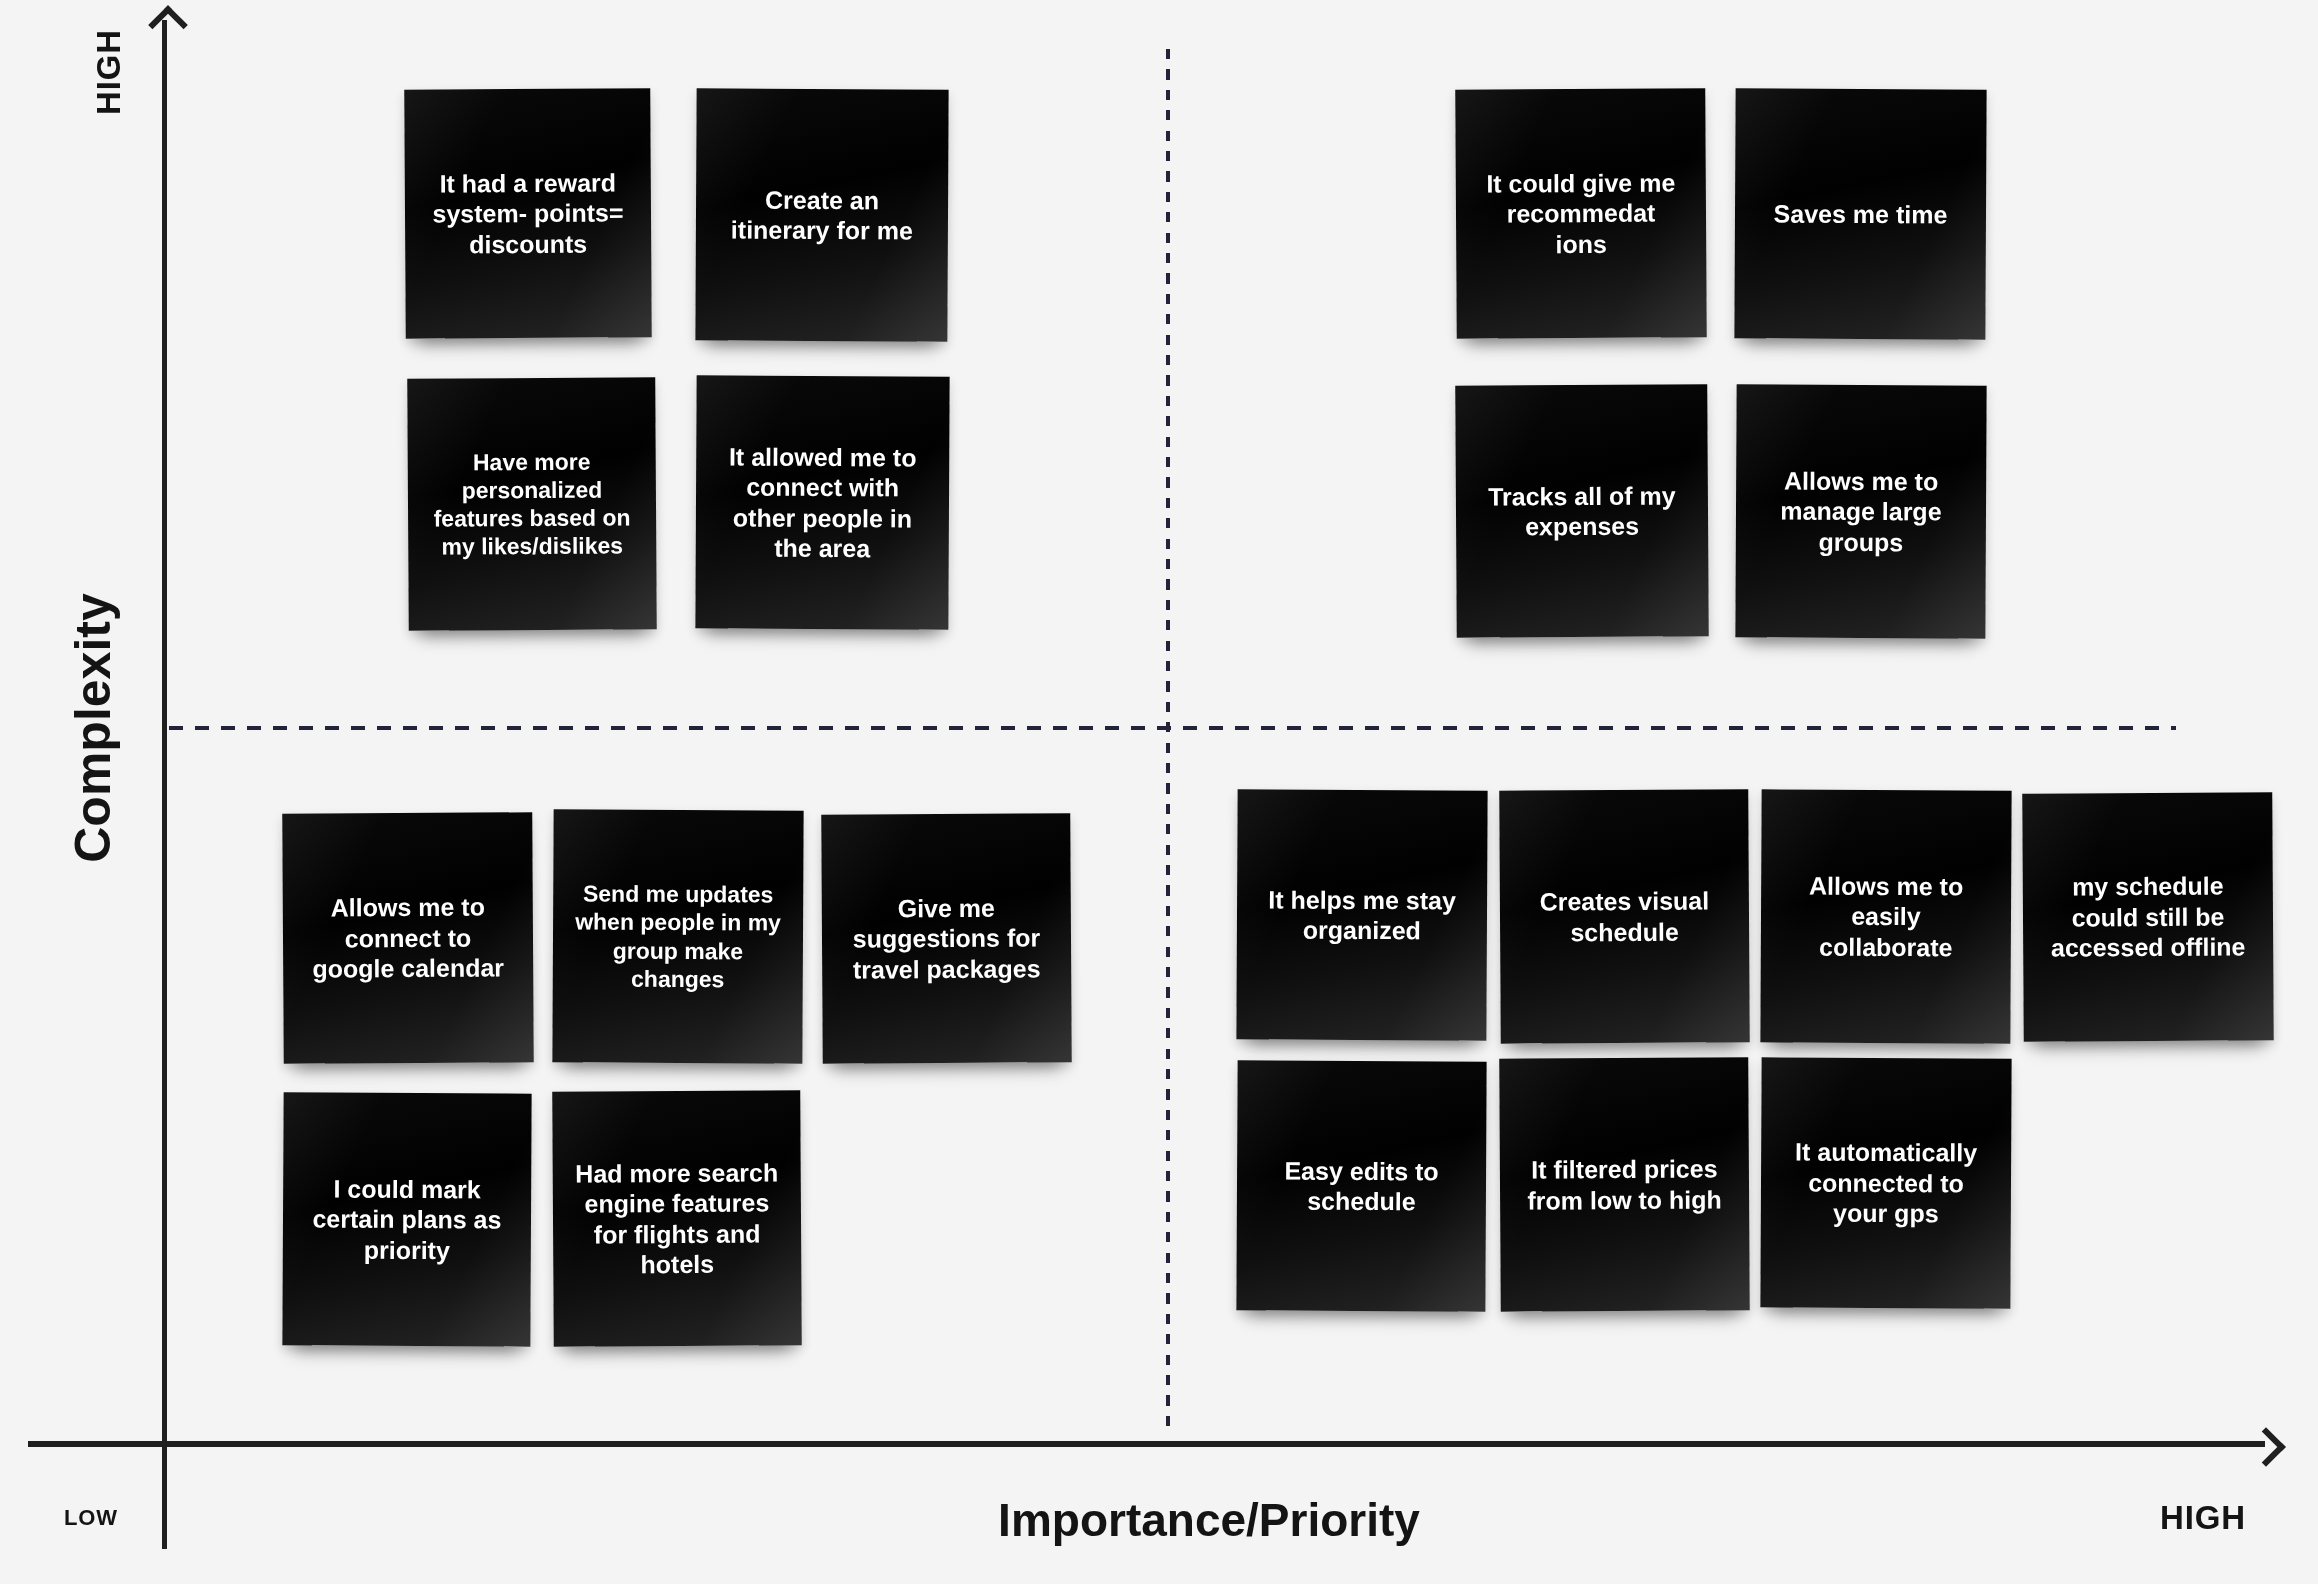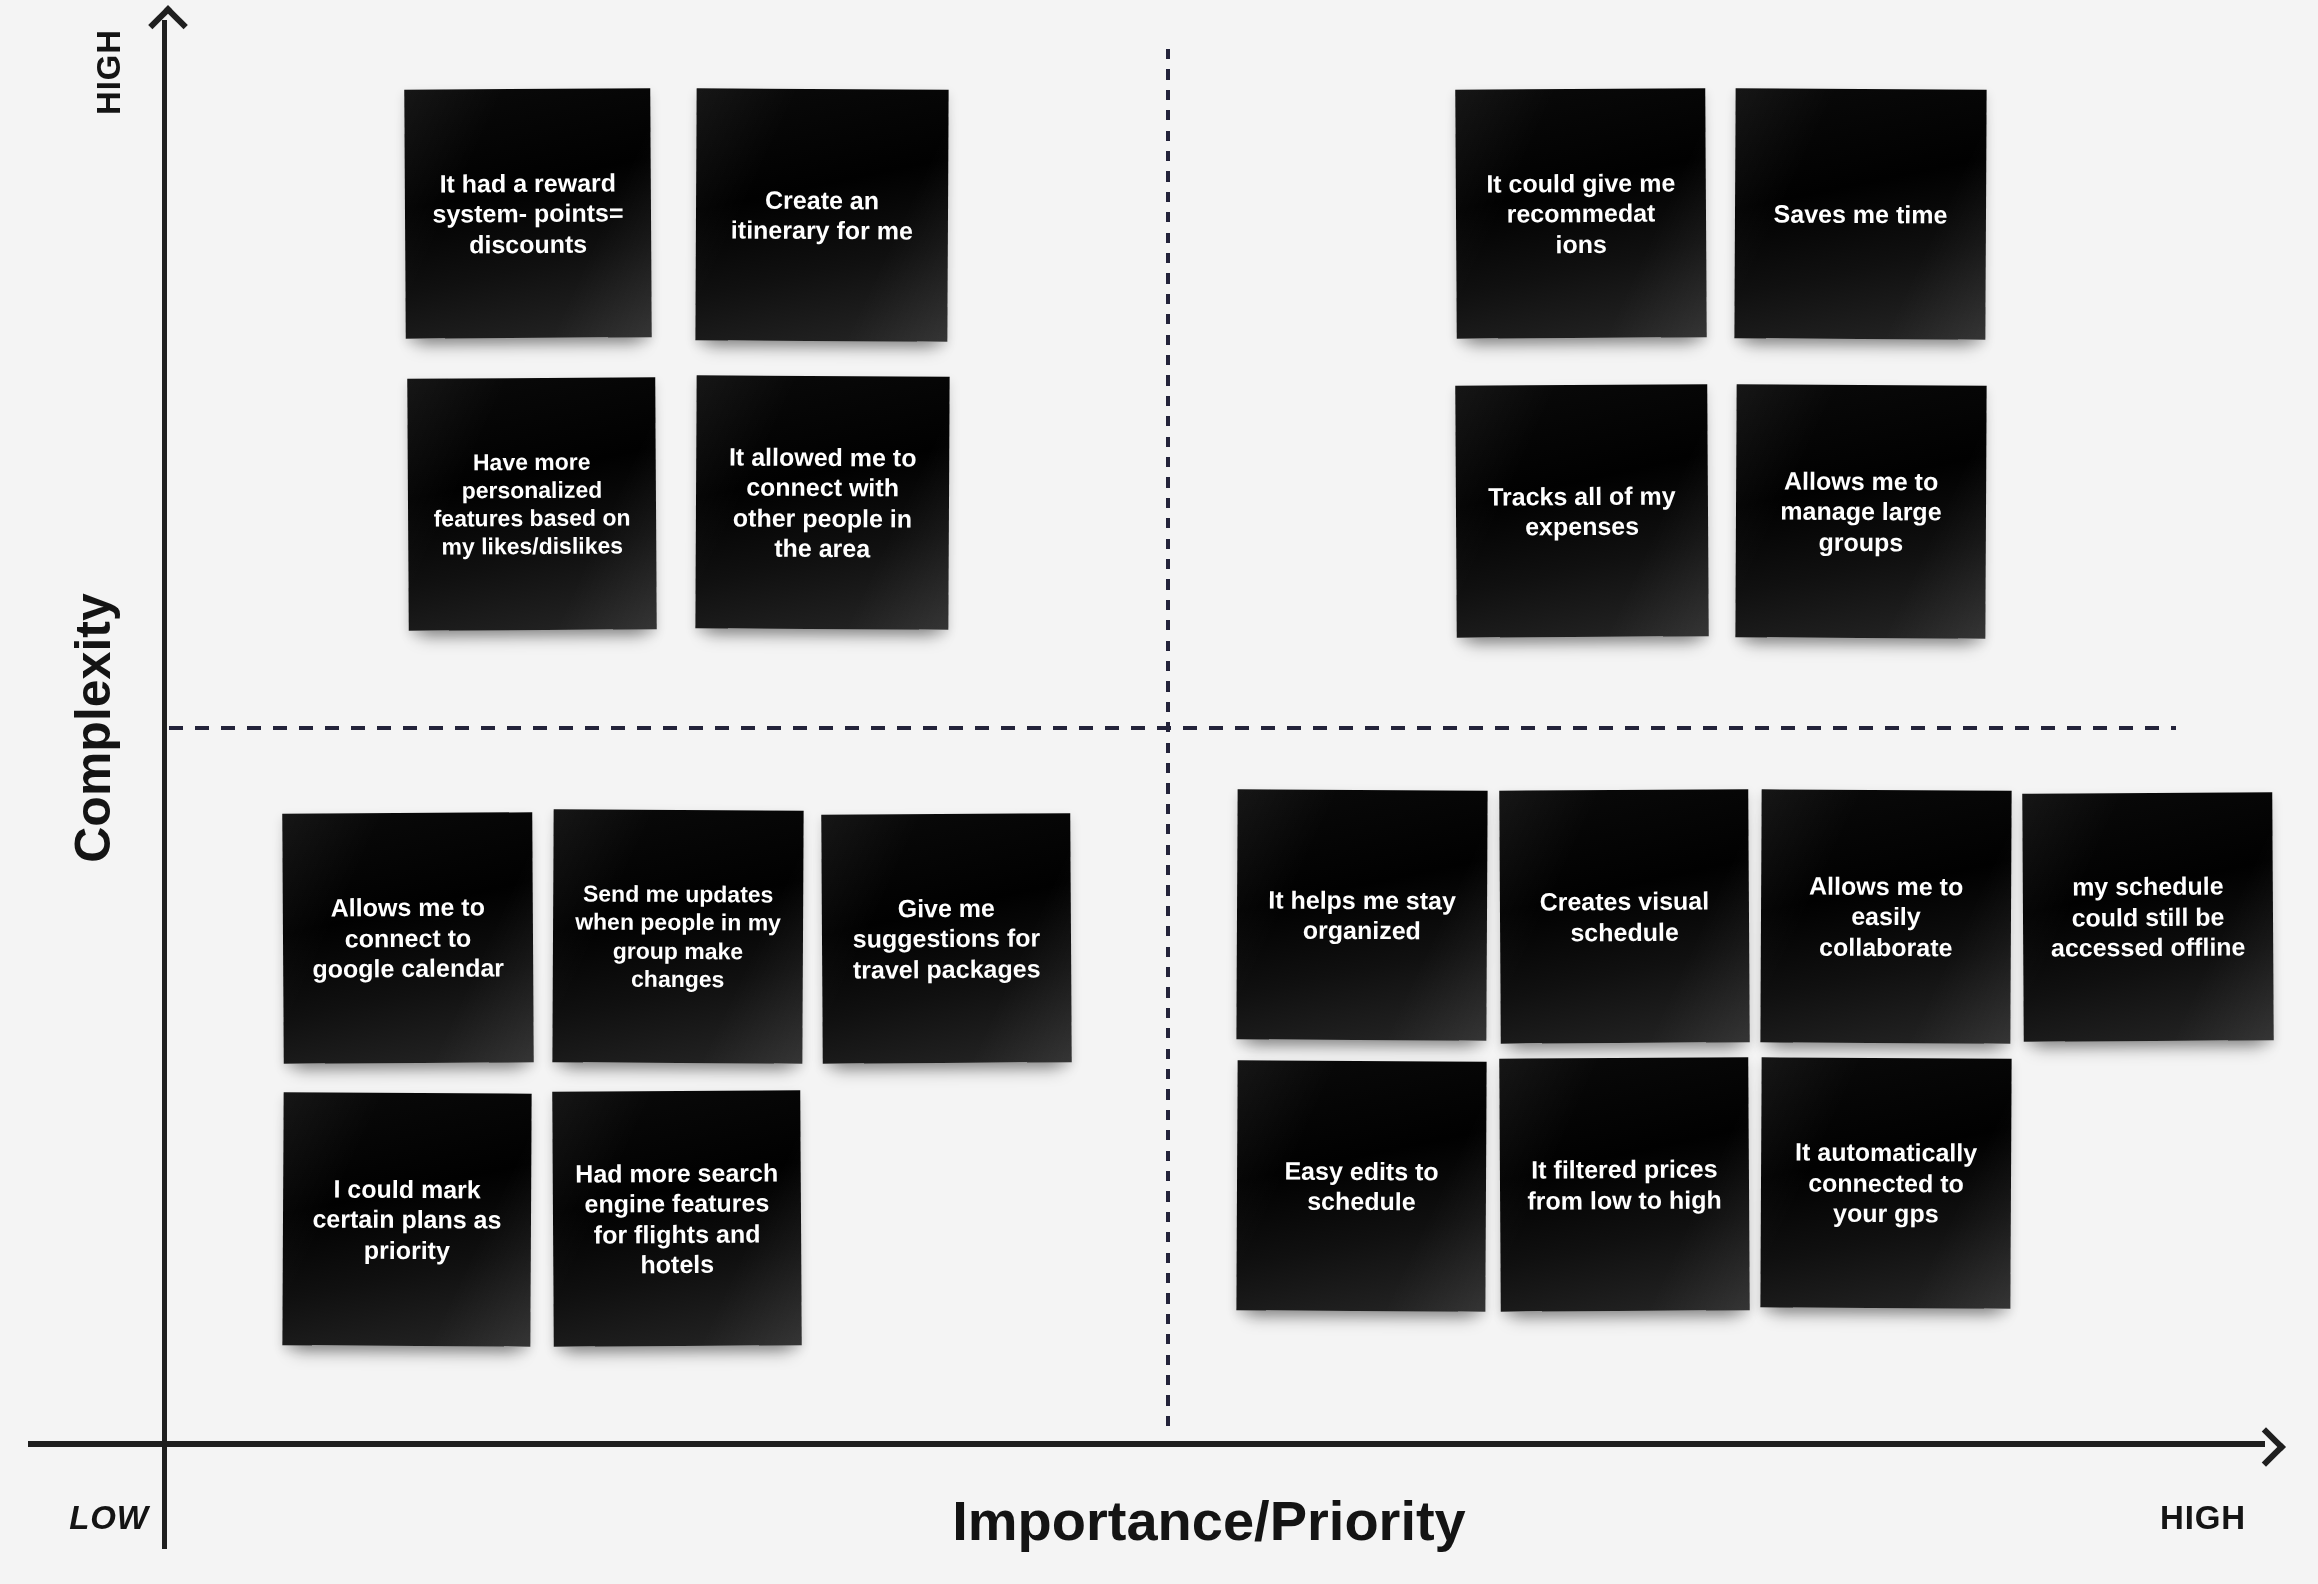--- a/index.html
+++ b/index.html
@@ -24,22 +24,22 @@
   }
   #v-divider{
     position:absolute;left:1166px;top:49px;width:3.7px;height:1384px;
     background:repeating-linear-gradient(180deg,#23233a 0 10.2px,transparent 10.2px 20.4px);
   }
   
   .axis-label{position:absolute;color:#141414;font-weight:700;white-space:nowrap;}
   .rot{transform:translate(-50%,-50%) rotate(-90deg);}
   #label-y-high{left:109px;top:72px;font-size:33px;letter-spacing:0.9px;}
   #label-y-title{left:93px;top:728px;font-size:50px;}
-  #label-x-low{left:109px;top:1518px;font-size:33px;letter-spacing:0.9px;transform:translate(-50%,-50%);font-style:italic;}
-  #label-x-title{left:1209px;top:1520px;font-size:56px;transform:translate(-50%,-50%);text-align:center;}
+  #label-x-low{left:91px;top:1518px;font-size:22px;letter-spacing:0.9px;transform:translate(-50%,-50%);}
+  #label-x-title{left:1209px;top:1520px;font-size:46px;transform:translate(-50%,-50%);text-align:center;}
   #label-x-high{left:2203px;top:1518px;font-size:33px;letter-spacing:0.9px;transform:translate(-50%,-50%);}
   
   .note{
     position:absolute;
     box-sizing:border-box;
     display:flex;align-items:center;justify-content:center;
     text-align:center;
     padding:15px 22px;
     color:#ffffff;
     font-size:25px;font-weight:700;line-height:1.22;

